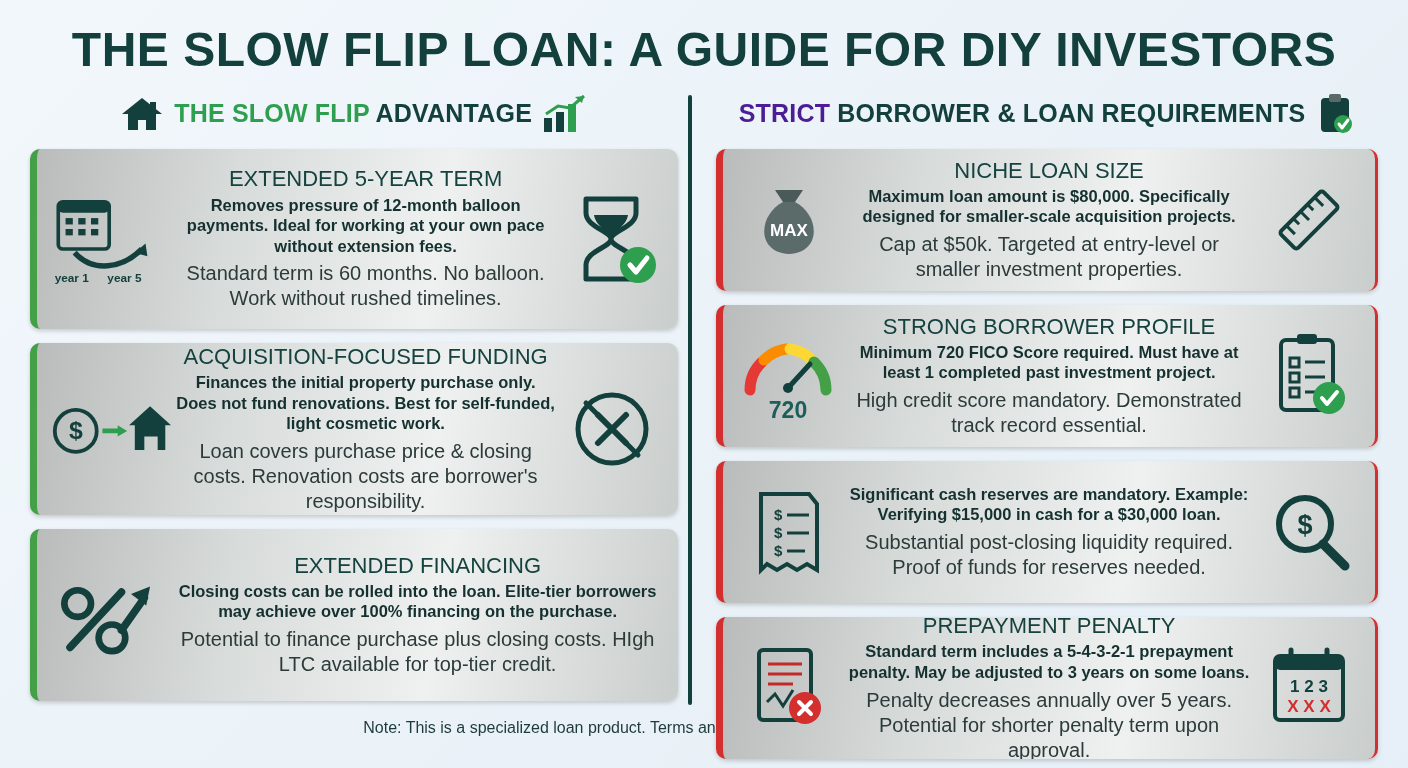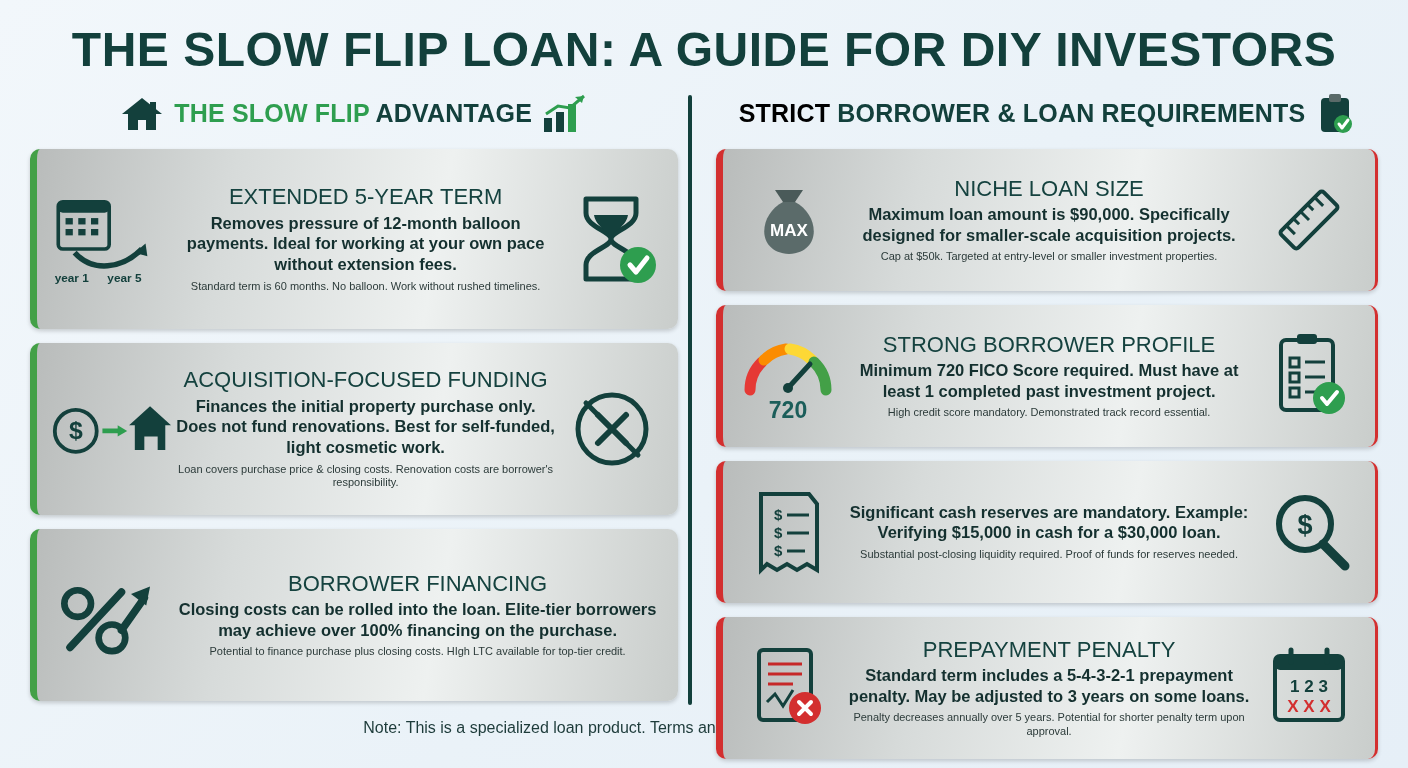--- a/index.html
+++ b/index.html
@@ -63,21 +63,21 @@
     height: 46px;
   }
   .col-header .head-text {
     font-size: 25px;
     font-weight: bold;
     color: #13403c;
     white-space: nowrap;
     letter-spacing: 0.2px;
   }
   .head-accent-green { color: #2e9e4f; }
-  .head-accent-red { color: #000000; }
+  .head-accent-red { color: #4c1d95; }
 
   .card {
     position: relative;
     border-radius: 10px;
     box-sizing: border-box;
     display: flex;
     align-items: center;
     padding: 10px 14px;
     margin-bottom: 14px;
     background: linear-gradient(100deg, #b9bcbb 0%, #d7dbda 30%, #eef1f0 62%, #c9cdcb 100%);
@@ -108,21 +108,21 @@
   }
   .card-bold {
     color: #14302f;
     font-weight: bold;
     font-size: 16.5px;
     line-height: 1.25;
     margin-bottom: 5px;
   }
   .card-sub {
     color: #2c3b3a;
-    font-size: 11px;
+    font-size: 20px;
     line-height: 1.25;
   }
   .c-left-1 { height: 180px; }
   .c-left-2 { height: 172px; }
   .c-left-3 { height: 172px; }
 
   .c-right-1 { height: 142px; }
   .c-right-2 { height: 142px; }
   .c-right-3 { height: 142px; }
   .c-right-4 { height: 142px; }
@@ -232,21 +232,21 @@
         <div class="card-icon">
           <svg width="126" height="96" viewBox="0 0 126 96">
             <circle cx="28" cy="36" r="14" fill="none" stroke="#13403c" stroke-width="7"></circle>
             <circle cx="64" cy="72" r="14" fill="none" stroke="#13403c" stroke-width="7"></circle>
             <line x1="20" y1="82" x2="74" y2="24" stroke="#13403c" stroke-width="8" stroke-linecap="round"></line>
             <polyline points="74,64 98,30" fill="none" stroke="#13403c" stroke-width="8" stroke-linecap="round"></polyline>
             <polygon points="104,18 84,26 100,38" fill="#13403c"></polygon>
           </svg>
         </div>
         <div class="card-body">
-          <div class="card-title">BORROWER FINANCING</div>
+          <div class="card-title">EXTENDED FINANCING</div>
           <div class="card-bold">Closing costs can be rolled into the loan. Elite-tier borrowers may achieve over 100% financing on the purchase.</div>
           <div class="card-sub">Potential to finance purchase plus closing costs. HIgh LTC available for top-tier credit.</div>
         </div>
       </div>
     </div>
 
     <div class="divider"></div>
 
     <div class="col col-right">
 
@@ -265,21 +265,21 @@
       <div class="card left-accent-red c-right-1">
         <div class="card-icon small">
           <svg width="92" height="92" viewBox="0 0 92 92">
             <path d="M32 16 L60 16 L52 28 L40 28 Z" fill="#4a5a59"></path>
             <path d="M40 28 C16 40, 12 78, 46 80 C80 78, 76 40, 52 28 Z" fill="#5b6b6a"></path>
             <text x="46" y="62" text-anchor="middle" font-size="17" font-weight="bold" fill="#ffffff" font-family="Liberation Sans, sans-serif">MAX</text>
           </svg>
         </div>
         <div class="card-body">
           <div class="card-title">NICHE LOAN SIZE</div>
-          <div class="card-bold">Maximum loan amount is $90,000. Specifically designed for smaller-scale acquisition projects.</div>
+          <div class="card-bold">Maximum loan amount is $80,000. Specifically designed for smaller-scale acquisition projects.</div>
           <div class="card-sub">Cap at $50k. Targeted at entry-level or smaller investment properties.</div>
         </div>
         <div class="card-icon small">
           <svg width="92" height="92" viewBox="0 0 92 92">
             <g transform="rotate(-45 46 46)">
               <rect x="16" y="34" width="60" height="24" rx="3" fill="none" stroke="#13403c" stroke-width="4"></rect>
               <line x1="26" y1="34" x2="26" y2="46" stroke="#13403c" stroke-width="3"></line>
               <line x1="36" y1="34" x2="36" y2="42" stroke="#13403c" stroke-width="3"></line>
               <line x1="46" y1="34" x2="46" y2="46" stroke="#13403c" stroke-width="3"></line>
               <line x1="56" y1="34" x2="56" y2="42" stroke="#13403c" stroke-width="3"></line>

